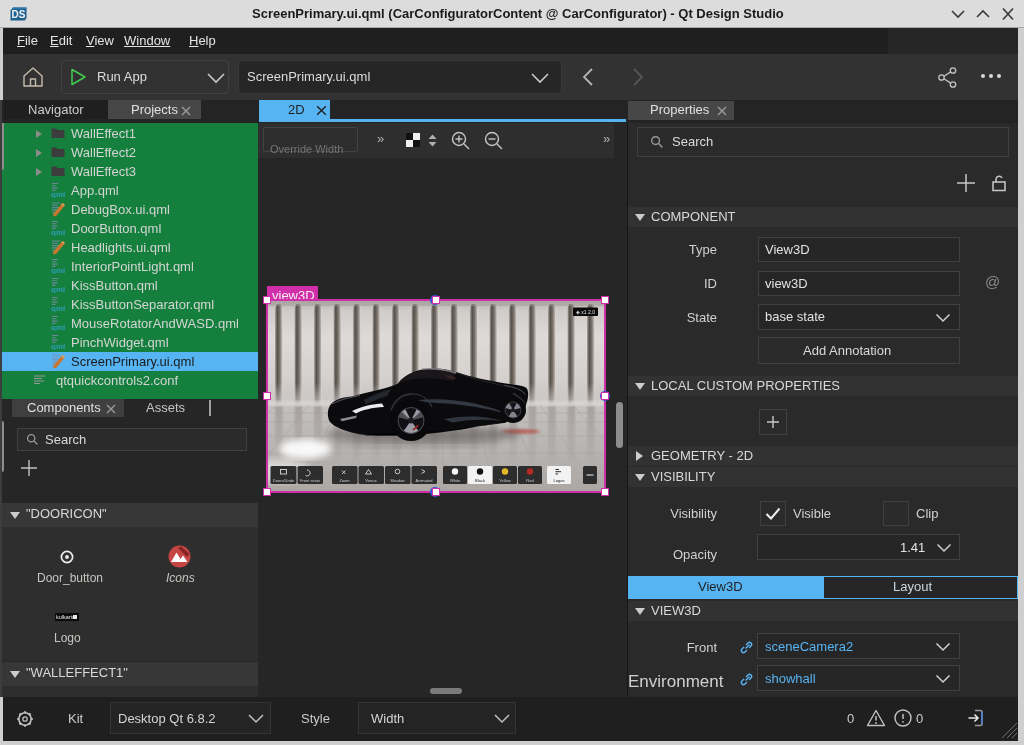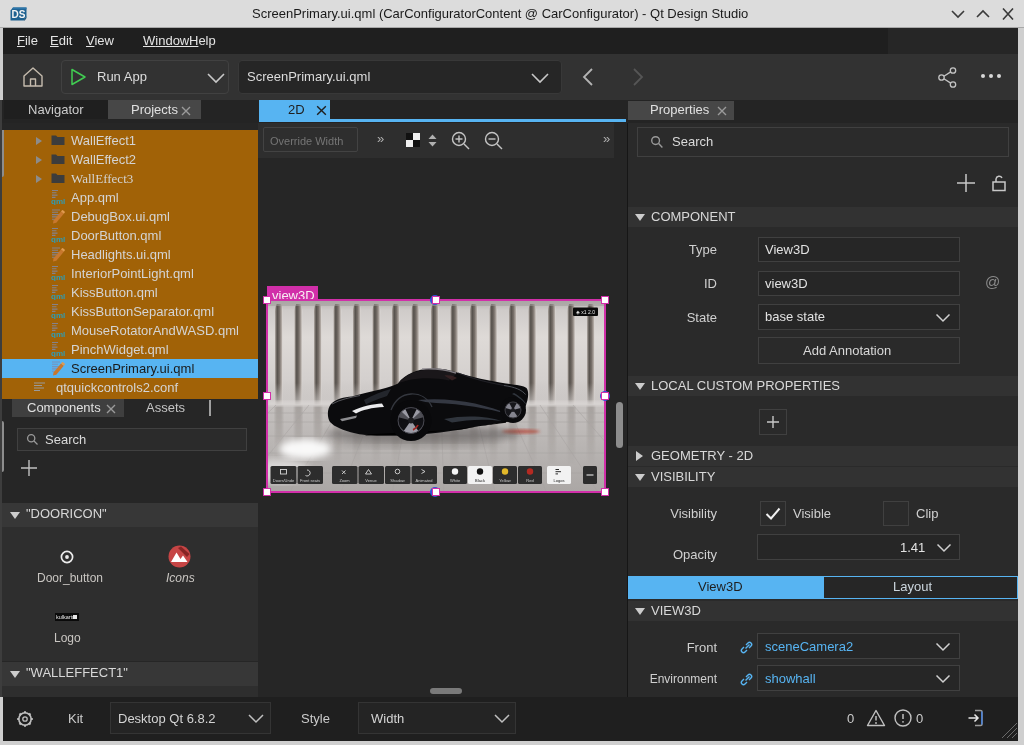--- a/index.html
+++ b/index.html
@@ -11,37 +11,37 @@
 </head>
 <body>
 
 <div class="abs" style="left:0;top:0;width:1024px;height:28px;background:#dcdcdc;border-bottom:1px solid #a8a8a8;">
   <svg class="abs" style="left:10px;top:7px;" width="17" height="14" viewBox="0 0 17 14">
     <path d="M3 0.5 L16.5 0.5 L16.5 9.5 L13.5 13.5 L0.5 13.5 L0.5 3.5 Z" fill="#1e6190"></path>
     <path d="M3 0.5 L16.5 0.5 L16.5 2.2 L2 2.2 Z" fill="#2d76aa"></path>
     <path d="M13.5 13.5 L16.5 9.5 L16.5 11 L14.8 13.5 Z" fill="#14486c"></path>
     <text x="8.5" y="11" font-size="10" font-weight="bold" fill="#f4f4f4" text-anchor="middle" font-family="Liberation Sans">DS</text>
   </svg>
-  <div class="tx" style="left:252px;top:6px;font-size:13px;color:#1a1a1a;">ScreenPrimary.ui.qml (CarConfiguratorContent @ CarConfigurator) - Qt Design Studio</div>
+  <div class="tx" style="left:252px;top:6px;font-size:13px;color:#1a1a1a;font-weight:bold;">ScreenPrimary.ui.qml (CarConfiguratorContent @ CarConfigurator) - Qt Design Studio</div>
   <svg class="abs" style="left:950px;top:8px;" width="16" height="12" viewBox="0 0 16 12">
       <path d="M2 3 L8 9 L14 3" fill="none" stroke="#3a3a3a" stroke-width="1.6"></path>
     </svg>
   <svg class="abs" style="left:975px;top:8px;" width="16" height="12" viewBox="0 0 16 12">
       <path d="M2 9 L8 3 L14 9" fill="none" stroke="#3a3a3a" stroke-width="1.6"></path>
     </svg>
   <svg class="abs" style="left:1000px;top:8px;" width="16" height="12" viewBox="0 0 16 12">
       <path d="M3 0.5 L13 11.5 M13 0.5 L3 11.5" fill="none" stroke="#3a3a3a" stroke-width="1.6"></path>
     </svg>
 </div>
 
 <div class="abs" style="left:0;top:28px;width:888px;height:26px;background:#1f1f1f;">
   <div class="tx" style="left:17px;top:5px;font-size:13px;color:#e4e4e4;"><u>F</u>ile</div>
   <div class="tx" style="left:50px;top:5px;font-size:13px;color:#e4e4e4;"><u>E</u>dit</div>
   <div class="tx" style="left:86px;top:5px;font-size:13px;color:#e4e4e4;"><u>V</u>iew</div>
-  <div class="tx" style="left:143px;top:5px;font-size:13px;color:#e4e4e4;text-decoration:underline;"><u>W</u>indow</div>
+  <div class="tx" style="left:124px;top:5px;font-size:13px;color:#e4e4e4;text-decoration:underline;"><u>W</u>indow</div>
   <div class="tx" style="left:189px;top:5px;font-size:13px;color:#e4e4e4;"><u>H</u>elp</div>
 </div>
 
 <div class="abs" style="left:0;top:54px;width:1024px;height:46px;background:#323232;">
   <svg class="abs" style="left:21px;top:11px;" width="24" height="24" viewBox="0 0 24 24">
     <path d="M3 11 L12 3 L21 11 L21 21 L3 21 Z M9.5 21 L9.5 14 L14.5 14 L14.5 21" fill="none" stroke="#c6bcae" stroke-width="1.4" stroke-linejoin="round"></path>
   </svg>
 
   <div class="abs" style="left:61px;top:6px;width:168px;height:34px;border:1px solid #414141;border-radius:4px;"></div>
   <svg class="abs" style="left:68px;top:13px;" width="20" height="20" viewBox="0 0 20 20">
@@ -94,42 +94,42 @@
     </svg>
   <div class="abs" style="left:259px;top:19px;width:367px;height:3px;background:#57b4f2;"></div>
 
   <div class="abs" style="left:628px;top:1px;width:106px;height:19px;background:#474747;"></div>
   <div class="tx" style="left:650px;top:2px;font-size:13px;color:#e0e0e0;">Properties</div>
   <svg class="abs" style="left:716px;top:5px;" width="12" height="12" viewBox="0 0 12 12">
       <path d="M2 2 L10 10 M10 2 L2 10" stroke="#9a9a9a" stroke-width="1.4"></path>
     </svg>
 </div>
 
-<div id="tree" class="abs" style="left:0;top:123px;width:258px;height:276px;background:#a16207;overflow:hidden;margin-top:7px;">
+<div id="tree" class="abs" style="left:0;top:123px;width:258px;height:276px;background:#15803d;overflow:hidden;">
     <svg class="abs" style="left:35px;top:6px;" width="8" height="10" viewBox="0 0 8 10">
       <path d="M1 1 L7 5 L1 9 Z" fill="#8c8c8c"></path>
     </svg>
     <div class="abs" style="left:50px;top:2px;"><svg width="16" height="16" viewBox="0 0 16 16">
         <path d="M1.5 3.5 L6 3.5 L7.5 5 L14.5 5 L14.5 13 L1.5 13 Z" fill="#3c3c3c"></path>
       </svg></div>
     <div class="tx" style="left:71px;top:3px;font-size:13px;color:#d4d4d4;">WallEffect1</div>
     <svg class="abs" style="left:35px;top:25px;" width="8" height="10" viewBox="0 0 8 10">
       <path d="M1 1 L7 5 L1 9 Z" fill="#8c8c8c"></path>
     </svg>
     <div class="abs" style="left:50px;top:21px;"><svg width="16" height="16" viewBox="0 0 16 16">
         <path d="M1.5 3.5 L6 3.5 L7.5 5 L14.5 5 L14.5 13 L1.5 13 Z" fill="#3c3c3c"></path>
       </svg></div>
     <div class="tx" style="left:71px;top:22px;font-size:13px;color:#d4d4d4;">WallEffect2</div>
     <svg class="abs" style="left:35px;top:44px;" width="8" height="10" viewBox="0 0 8 10">
       <path d="M1 1 L7 5 L1 9 Z" fill="#8c8c8c"></path>
     </svg>
     <div class="abs" style="left:50px;top:40px;"><svg width="16" height="16" viewBox="0 0 16 16">
         <path d="M1.5 3.5 L6 3.5 L7.5 5 L14.5 5 L14.5 13 L1.5 13 Z" fill="#3c3c3c"></path>
       </svg></div>
-    <div class="tx" style="left:71px;top:41px;font-size:13px;color:#d4d4d4;font-family:Liberation Serif, serif;">WallEffect3</div>
+    <div class="tx" style="left:71px;top:41px;font-size:13px;color:#d4d4d4;">WallEffect3</div>
     <div class="abs" style="left:50px;top:59px;"><svg width="16" height="16" viewBox="0 0 16 16">
         <path d="M2 1.5 L8 1.5 M2 3.8 L6.5 3.8 M2 6.1 L7.5 6.1 M2 8.4 L5.5 8.4" stroke="#7e8badcc" stroke-width="1.1"></path>
         <text x="1" y="15" font-size="8" font-weight="bold" fill="#2f9cb4" font-family="Liberation Sans">qml</text>
       </svg></div>
     <div class="tx" style="left:71px;top:60px;font-size:13px;color:#d4d4d4;">App.qml</div>
     <div class="abs" style="left:50px;top:78px;"><svg width="16" height="16" viewBox="0 0 16 16">
         <path d="M2 2 L10 2 M2 4.3 L8 4.3 M2 6.6 L9 6.6 M2 8.9 L7 8.9 M2 11.2 L5 11.2" stroke="#7e8badcc" stroke-width="1.1"></path>
         <path d="M3.5 12.5 L11 3.5 L13.8 5.8 L6.3 14.8 L3 15.5 Z" fill="#c8782e"></path>
         <path d="M11 3.5 L13.8 5.8 L14.8 4.6 Q15.2 4 14.6 3.5 L13 2.2 Q12.4 1.8 12 2.3 Z" fill="#e09a50"></path>
       </svg></div>
@@ -231,21 +231,21 @@
     </svg>
   <div class="tx" style="left:26px;top:266px;font-size:13px;color:#d8d8d8;">"WALLEFFECT1"</div>
   <div class="abs" style="left:0;top:287px;width:258px;height:11px;background:#2e2e2e;"></div>
 
   <div class="abs" style="left:0;top:22px;width:4px;height:51px;background:#8d8d8d;border-radius:2px;"></div>
 </div>
 
 <div class="abs" style="left:258px;top:123px;width:356px;height:574px;background:#262626;overflow:hidden;">
   <div class="abs" style="left:0;top:0;width:356px;height:35px;background:#2e2e2e;"></div>
   <div class="abs" style="left:5px;top:4px;width:95px;height:25px;border:1px solid #434343;border-radius:2px;"></div>
-  <div class="tx" style="left:12px;top:12px;font-size:11px;color:#757575;">Override Width</div>
+  <div class="tx" style="left:12px;top:20px;font-size:11px;color:#757575;">Override Width</div>
   <div class="tx" style="left:119px;top:8px;font-size:13px;color:#b0b0b0;">»</div>
 
   <svg class="abs" style="left:148px;top:10px;" width="14" height="14" viewBox="0 0 14 14">
       <rect width="14" height="14" fill="#f0f0f0"></rect>
       <rect x="0" y="0" width="7" height="7" fill="#111"></rect>
       <rect x="7" y="7" width="7" height="7" fill="#111"></rect>
     </svg>
   <svg class="abs" style="left:169px;top:11px;" width="11" height="13" viewBox="0 0 11 13">
       <path d="M5.5 0.5 L9.5 5 L1.5 5 Z" fill="#b0b0b0"></path>
       <path d="M5.5 12.5 L9.5 8 L1.5 8 Z" fill="#b0b0b0"></path>
@@ -548,21 +548,21 @@
     <div class="tx" style="left:23px;top:480px;font-size:13px;color:#d8d8d8;">VIEW3D</div>
     <div class="tx" style="left:0;top:517px;width:89px;text-align:right;font-size:13px;color:#d0d0d0;">Front</div>
     <div class="abs" style="left:112px;top:517px;"><svg width="13" height="13" viewBox="0 0 13 13">
         <path d="M5.5 7.5 L9.5 3.5 M4 6 l-2 2 a2.1 2.1 0 0 0 3 3 l2 -2 M9 7 l2 -2 a2.1 2.1 0 0 0 -3 -3 l-2 2" fill="none" stroke="#57b4f2" stroke-width="1.4"></path>
       </svg></div>
     <div class="abs" style="left:129px;top:510px;width:203px;height:26px;background:#262626;border:1px solid #404040;"></div>
     <div class="tx" style="left:137px;top:516px;font-size:13px;color:#57b4f2;">sceneCamera2</div>
     <svg class="abs" style="left:306px;top:519px;" width="18" height="11" viewBox="0 0 18 11">
       <path d="M2.5 1.5 L9 8 L15.5 1.5" fill="none" stroke="#d0d0d0" stroke-width="1.5"></path>
     </svg>
-    <div class="tx" style="left:0;top:549px;width:89px;text-align:right;font-size:12px;color:#d0d0d0;">Environment</div>
+    <div class="tx" style="left:0;top:549px;width:89px;text-align:right;font-size:17px;color:#d0d0d0;">Environment</div>
     <div class="abs" style="left:112px;top:549px;"><svg width="13" height="13" viewBox="0 0 13 13">
         <path d="M5.5 7.5 L9.5 3.5 M4 6 l-2 2 a2.1 2.1 0 0 0 3 3 l2 -2 M9 7 l2 -2 a2.1 2.1 0 0 0 -3 -3 l-2 2" fill="none" stroke="#57b4f2" stroke-width="1.4"></path>
       </svg></div>
     <div class="abs" style="left:129px;top:542px;width:203px;height:26px;background:#262626;border:1px solid #404040;"></div>
     <div class="tx" style="left:137px;top:548px;font-size:13px;color:#57b4f2;">showhall</div>
     <svg class="abs" style="left:306px;top:551px;" width="18" height="11" viewBox="0 0 18 11">
       <path d="M2.5 1.5 L9 8 L15.5 1.5" fill="none" stroke="#d0d0d0" stroke-width="1.5"></path>
     </svg>
   </div>
 

